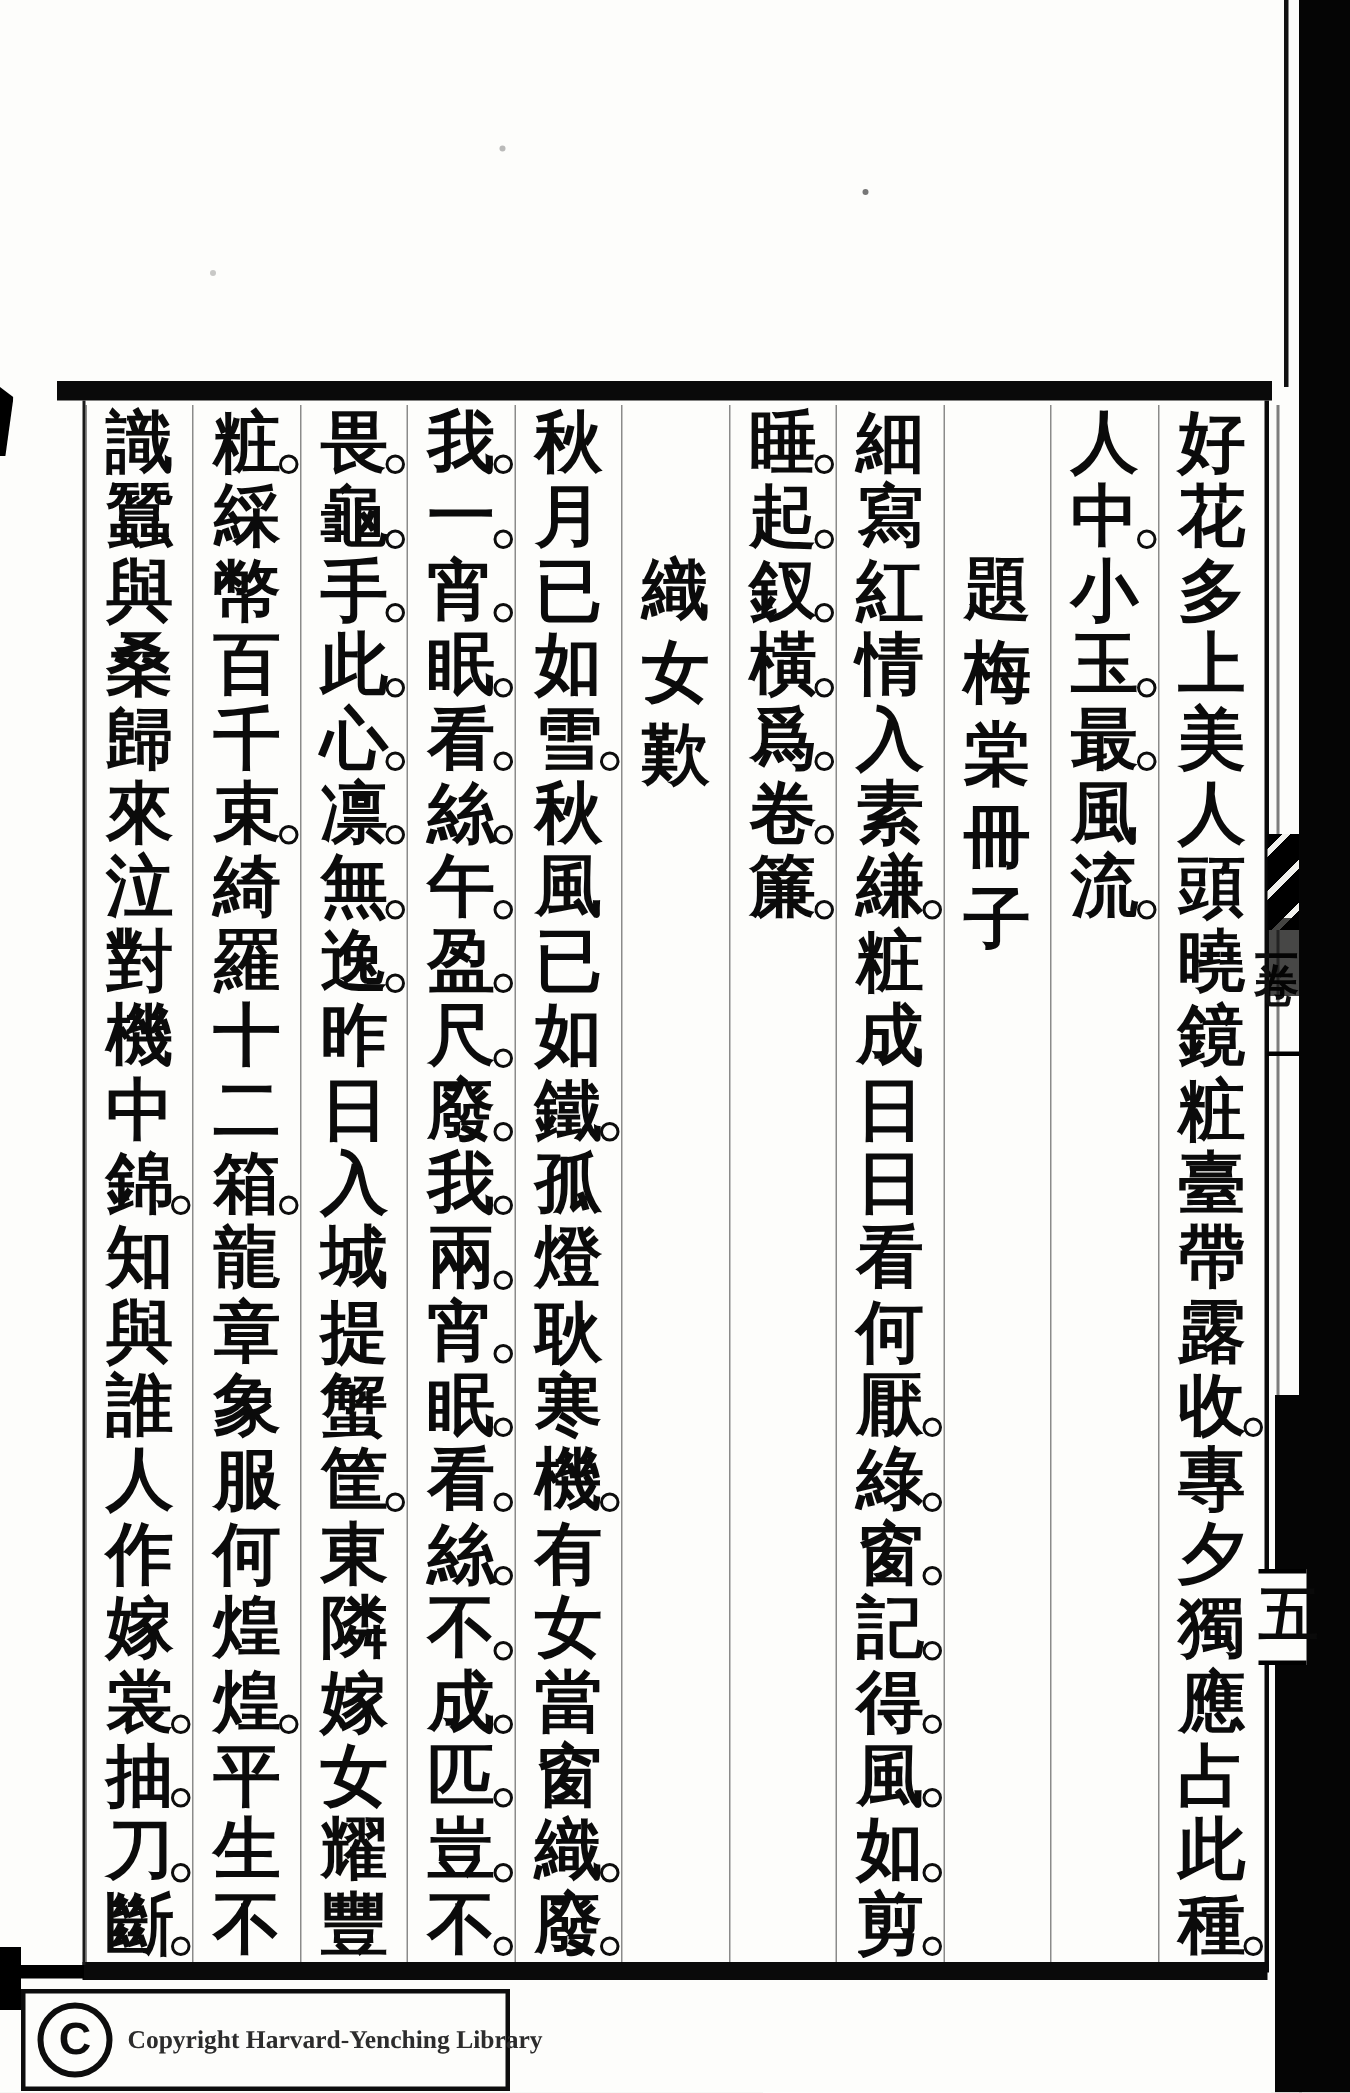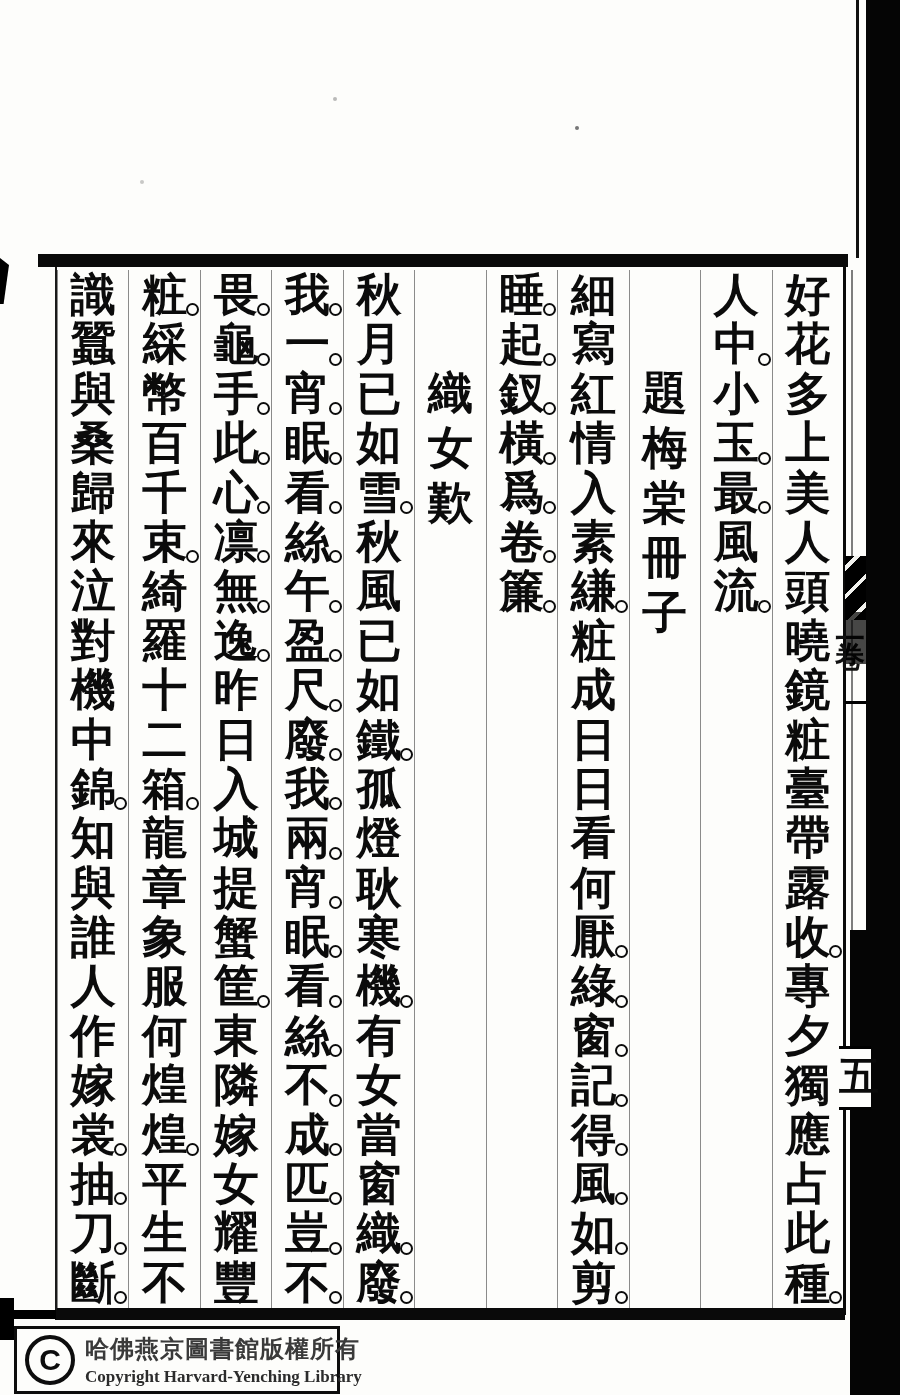--- a/index.html
+++ b/index.html
@@ -271,18 +271,17 @@
   <div class="wedge1"></div>
   <div class="wedge2"></div>
   <div class="wedge3"></div>
   <div class="speck" style="left:575px;top:126px;"></div>
   <div class="speck" style="left:333px;top:97px;opacity:.5;"></div>
   <div class="speck" style="left:140px;top:180px;opacity:.4;"></div>
 
   <div class="stamp">
     <div class="cc">C</div>
     <div class="stamp-text">
-      <div class="stamp-cn">哈佛燕京圖書館版權所有</div>
       <div class="stamp-en">Copyright Harvard-Yenching Library</div>
     </div>
   </div>
 
 </div>
 
 </body></html>

